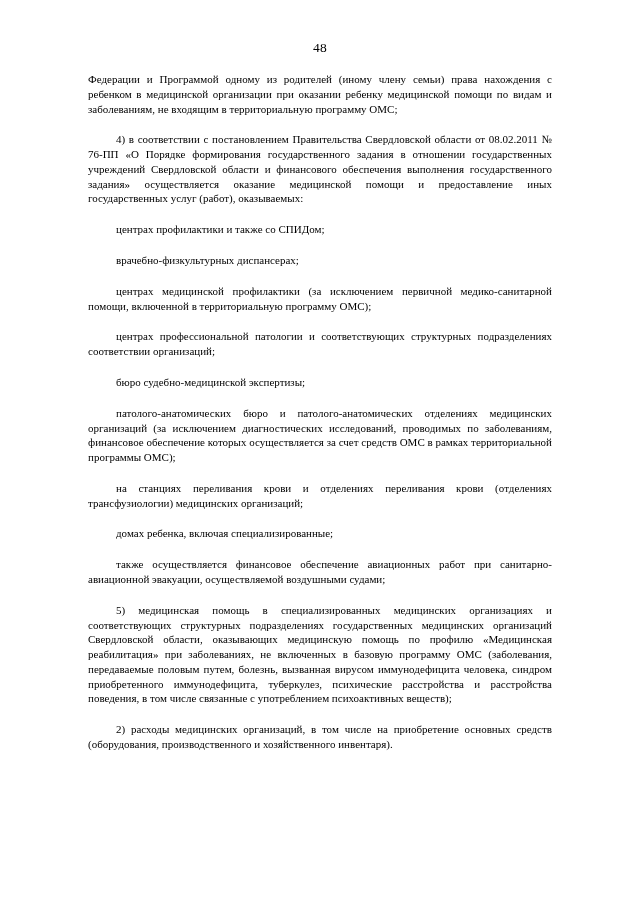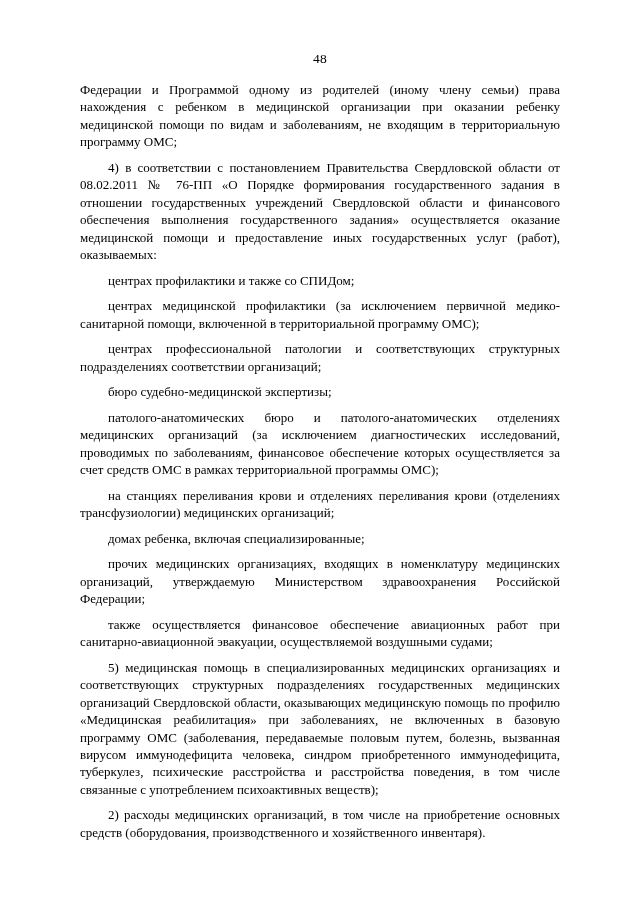--- a/index.html
+++ b/index.html
@@ -17,26 +17,26 @@
   .page {
     position: relative;
     width: 640px;
     height: 905px;
     box-sizing: border-box;
     padding: 40px 72px 0 72px;
   }
   .page-number {
     text-align: center;
     font-size: 13.5px;
-    margin: 11px 0 14px 0;
+    margin: 0 0 14px 0;
     letter-spacing: 0.2px;
   }
   .body-text p {
-    margin: 8px;
-    font-size: 13px;
+    margin: 16px;
+    font-size: 11px;
     line-height: 1.345;
     text-align: justify;
     text-justify: inter-word;
     hyphens: none;
   }
   .indent {
     text-indent: 28px;
   }
   .no-indent {
     text-indent: 0;
@@ -44,24 +44,24 @@
 </style>
 </head>
 <body>
 
 <div class="page">
   <div class="page-number">48</div>
   <div class="body-text">
     <p class="no-indent">Федерации и Программой одному из родителей (иному члену семьи) права нахождения с ребенком в медицинской организации при оказании ребенку медицинской помощи по видам и заболеваниям, не входящим в территориальную программу ОМС;</p>
     <p class="indent">4) в соответствии с постановлением Правительства Свердловской области от 08.02.2011 № 76-ПП «О Порядке формирования государственного задания в отношении государственных учреждений Свердловской области и финансового обеспечения выполнения государственного задания» осуществляется оказание медицинской помощи и предоставление иных государственных услуг (работ), оказываемых:</p>
     <p class="indent">центрах профилактики и также со СПИДом;</p>
-    <p class="indent">центрах медицинской профилактики (за исключением первичной медико-санитарной помощи, включенной в территориальной программу ОМС);</p>
+    <p class="indent">врачебно-физкультурных диспансерах;</p>
+    <p class="indent">центрах медицинской профилактики (за исключением первичной медико-санитарной помощи, включенной в территориальную программу ОМС);</p>
     <p class="indent">центрах профессиональной патологии и соответствующих структурных подразделениях соответствии организаций;</p>
     <p class="indent">бюро судебно-медицинской экспертизы;</p>
     <p class="indent">патолого-анатомических бюро и патолого-анатомических отделениях медицинских организаций (за исключением диагностических исследований, проводимых по заболеваниям, финансовое обеспечение которых осуществляется за счет средств ОМС в рамках территориальной программы ОМС);</p>
     <p class="indent">на станциях переливания крови и отделениях переливания крови (отделениях трансфузиологии) медицинских организаций;</p>
     <p class="indent">домах ребенка, включая специализированные;</p>
-    <p class="indent">прочих медицинских организациях, входящих в номенклатуру медицинских организаций, утверждаемую Министерством здравоохранения Российской Федерации;</p>
     <p class="indent">также осуществляется финансовое обеспечение авиационных работ при санитарно-авиационной эвакуации, осуществляемой воздушными судами;</p>
     <p class="indent">5) медицинская помощь в специализированных медицинских организациях и соответствующих структурных подразделениях государственных медицинских организаций Свердловской области, оказывающих медицинскую помощь по профилю «Медицинская реабилитация» при заболеваниях, не включенных в базовую программу ОМС (заболевания, передаваемые половым путем, болезнь, вызванная вирусом иммунодефицита человека, синдром приобретенного иммунодефицита, туберкулез, психические расстройства и расстройства поведения, в том числе связанные с употреблением психоактивных веществ);</p>
     <p class="indent">2) расходы медицинских организаций, в том числе на приобретение основных средств (оборудования, производственного и хозяйственного инвентаря).</p>
   </div>
 </div>
 
 </body></html>

